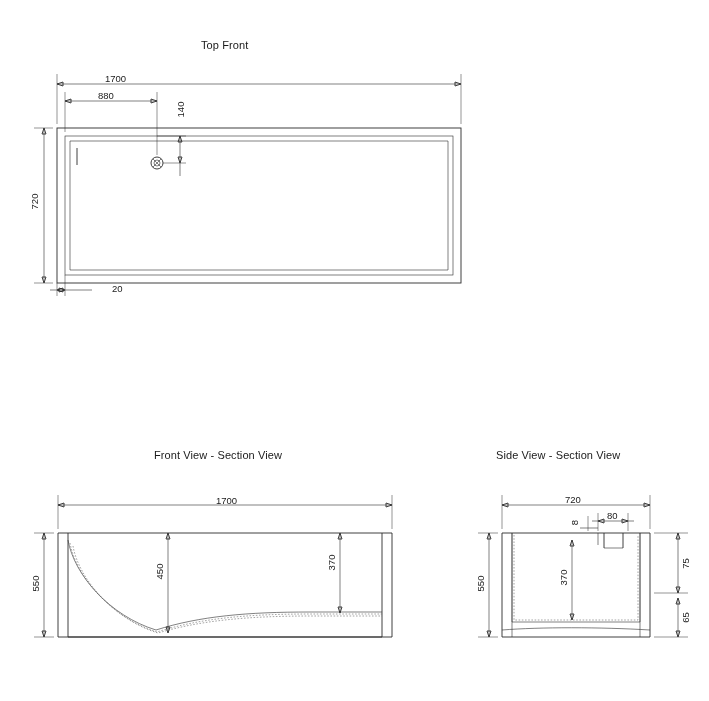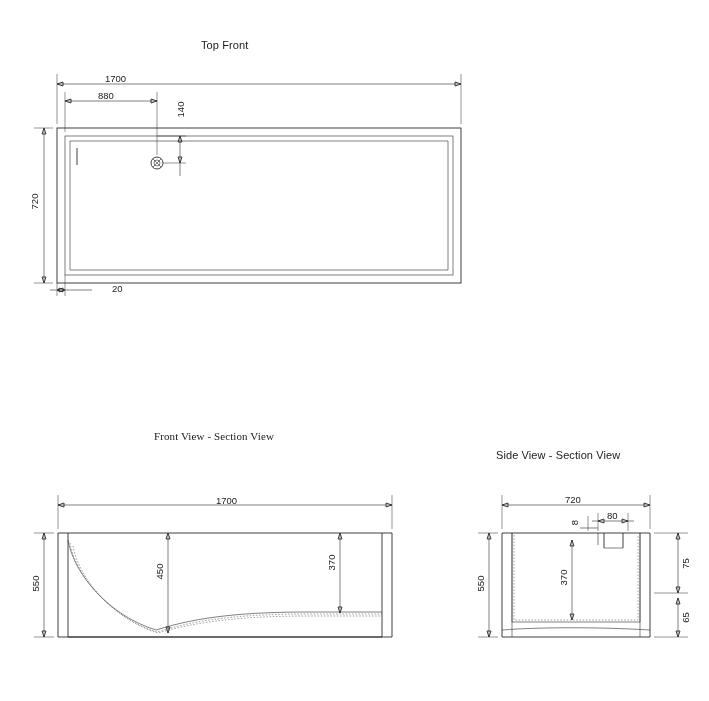--- a/index.html
+++ b/index.html
@@ -22,21 +22,21 @@
     height: 701px;
   }
   .view-title {
     position: absolute;
     font-size: 11px;
     color: #1a1a1a;
     white-space: nowrap;
     letter-spacing: 0.1px;
   }
   #title-top       { left: 201px; top: 39px; }
-  #title-front     { left: 154px; top: 430px; font-family: Liberation Serif, serif; }
+  #title-front     { left: 154px; top: 449px; }
   #title-side      { left: 496px; top: 449px; }
 
   svg { position: absolute; left: 0; top: 0; overflow: visible; }
   .ln   { stroke: #2b2b2b; stroke-width: 0.9; fill: none; }
   .ln-t { stroke: #2b2b2b; stroke-width: 0.6; fill: none; }
   .dot  { stroke: #5a5a5a; stroke-width: 0.55; fill: none; stroke-dasharray: 1.6 1.6; }
   .dimline { stroke: #2b2b2b; stroke-width: 0.6; fill: none; }
   .ext  { stroke: #2b2b2b; stroke-width: 0.5; fill: none; }
   .fillw { fill: #ffffff; }
 

